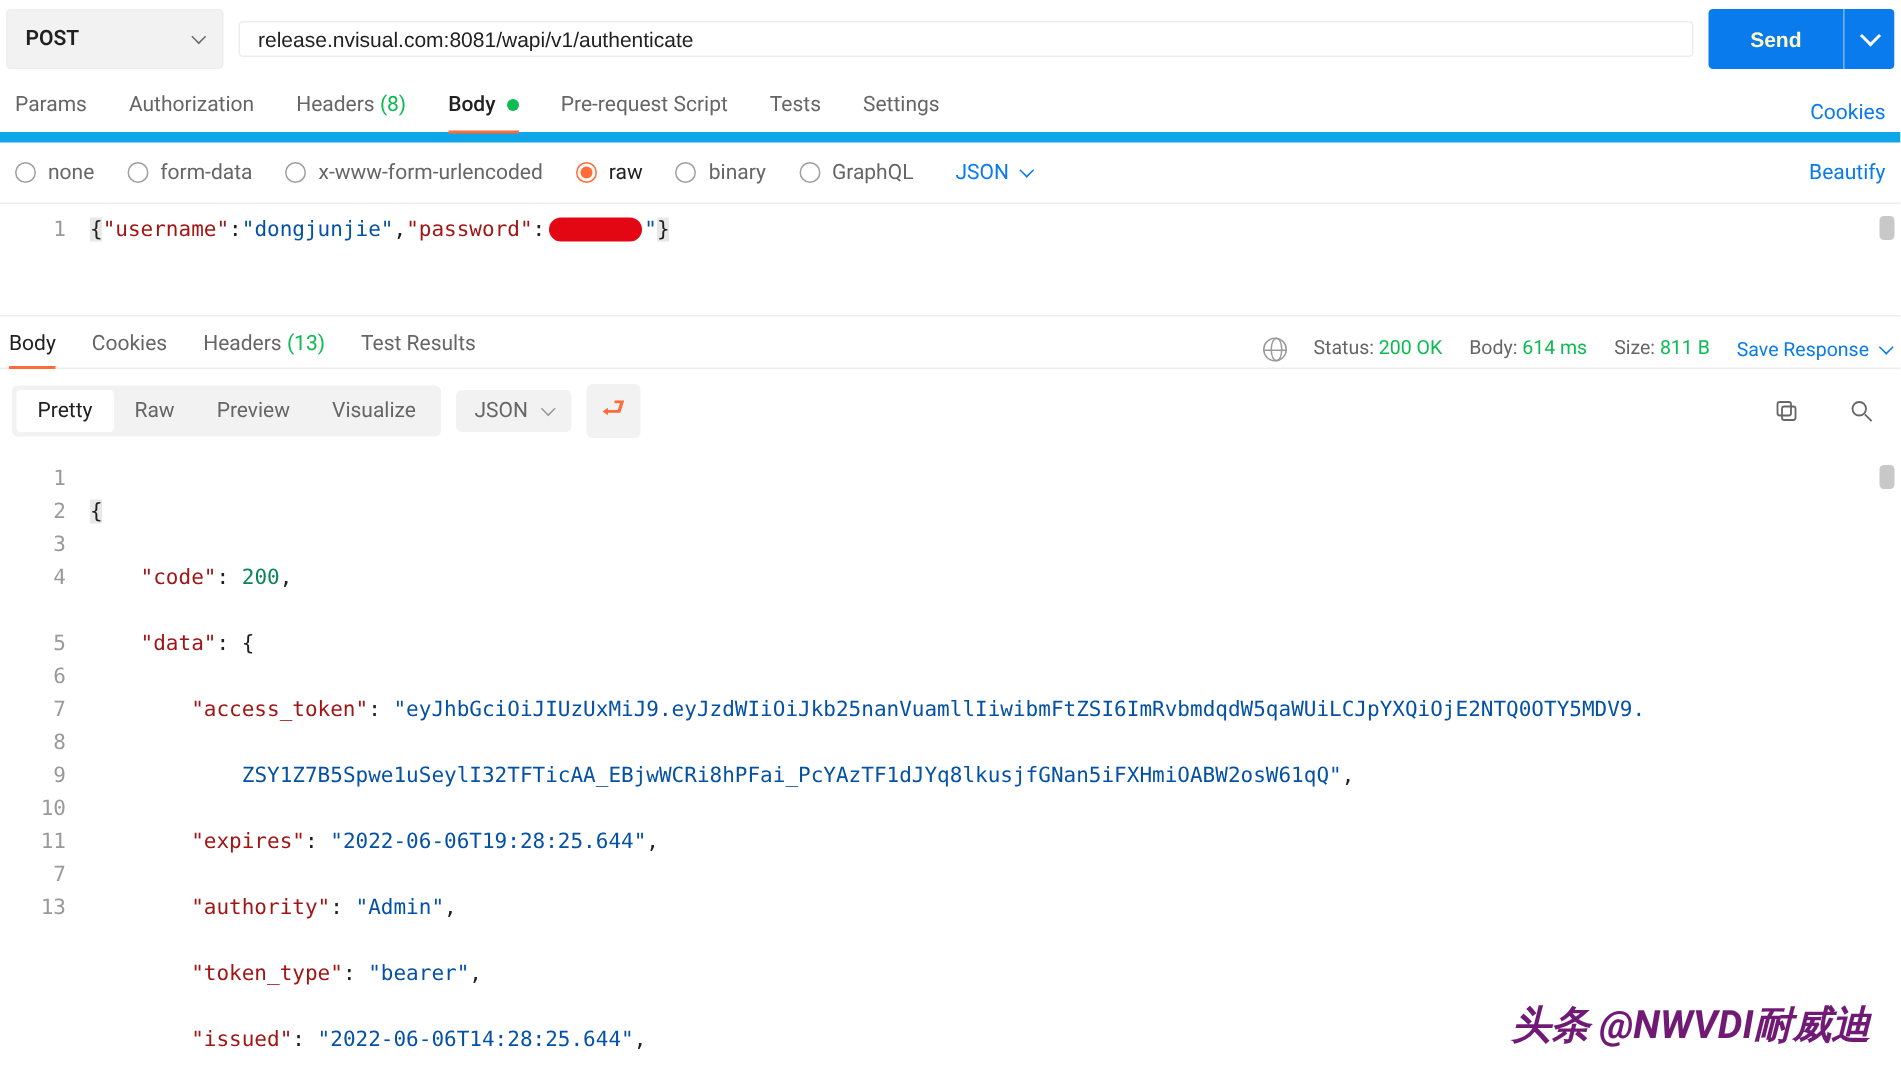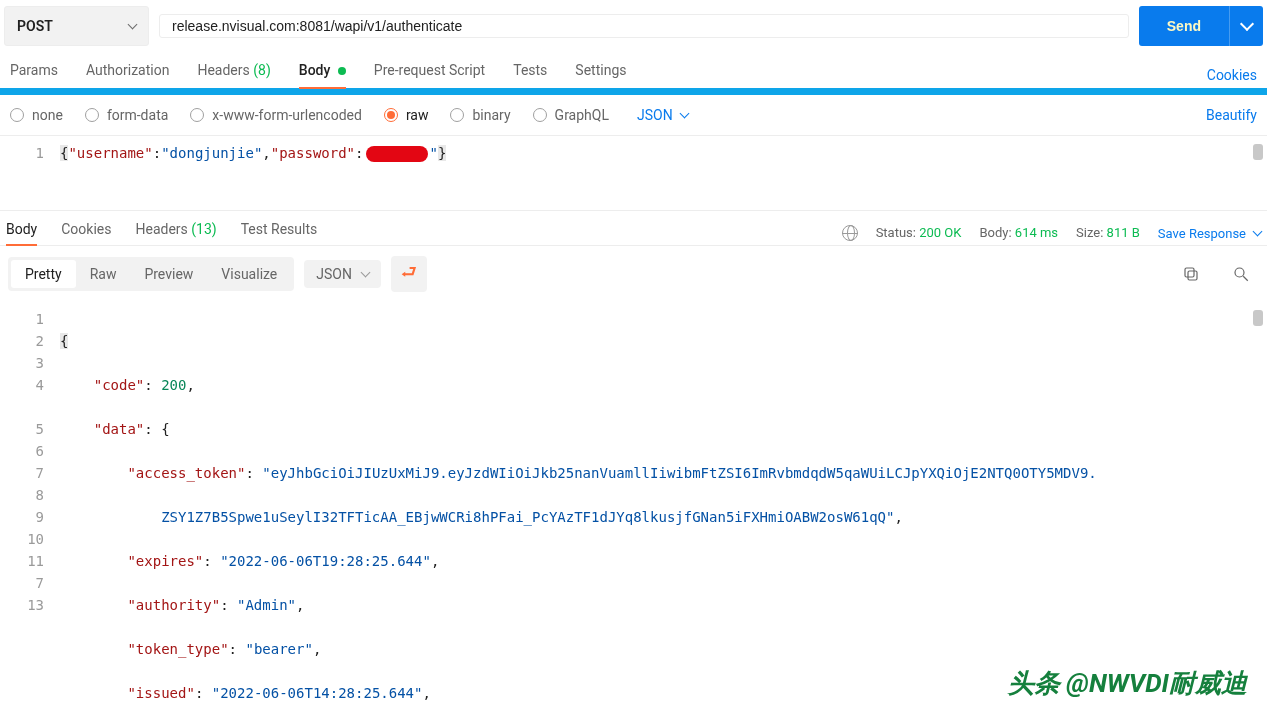--- a/index.html
+++ b/index.html
@@ -68,21 +68,21 @@
 .viewmodes { display:flex; background:#f2f2f2; border-radius:4px; padding:3px;}
 .viewmode { padding:6px 14px; color:#666; border-radius:3px; cursor:pointer;}
 .viewmode.active { background:#fff; color:#212121; }
 .fmt-select { display:flex; align-items:center; gap:10px; background:#f2f2f2; border-radius:4px; padding:6px 12px; color:#666; margin-left:10px; cursor:pointer;}
 .icon-btn { width:36px; height:36px; display:flex; align-items:center; justify-content:center; border-radius:4px; cursor:pointer; color:#666;}
 .icon-btn.bg { background:#f2f2f2; }
 .right-controls { display:flex; gap:14px; align-items:center;}
 
 .wrap-icon { color:#ff6c37; font-size:18px; }
 .copy-icon svg, .search-icon-svg svg { width:18px; height:18px; stroke:#666; fill:none; stroke-width:1.6;}
-.watermark { position:fixed; right:20px; bottom:14px; font-size:26px; font-weight:700; font-style:italic; color:#15803d; pointer-events:none;}
+.watermark { position:fixed; right:20px; bottom:14px; font-size:26px; font-weight:700; font-style:italic; color:#701a75; pointer-events:none;}
 .resp-editor { padding-bottom:30px; }
 .resp-code-line { display:block; }
 </style>
 </head>
 <body>
 
 <div class="row request-bar">
   <div class="method-select">
     <span>POST</span>
     <span class="chev-sm" style="color:#6b6b6b"></span>

